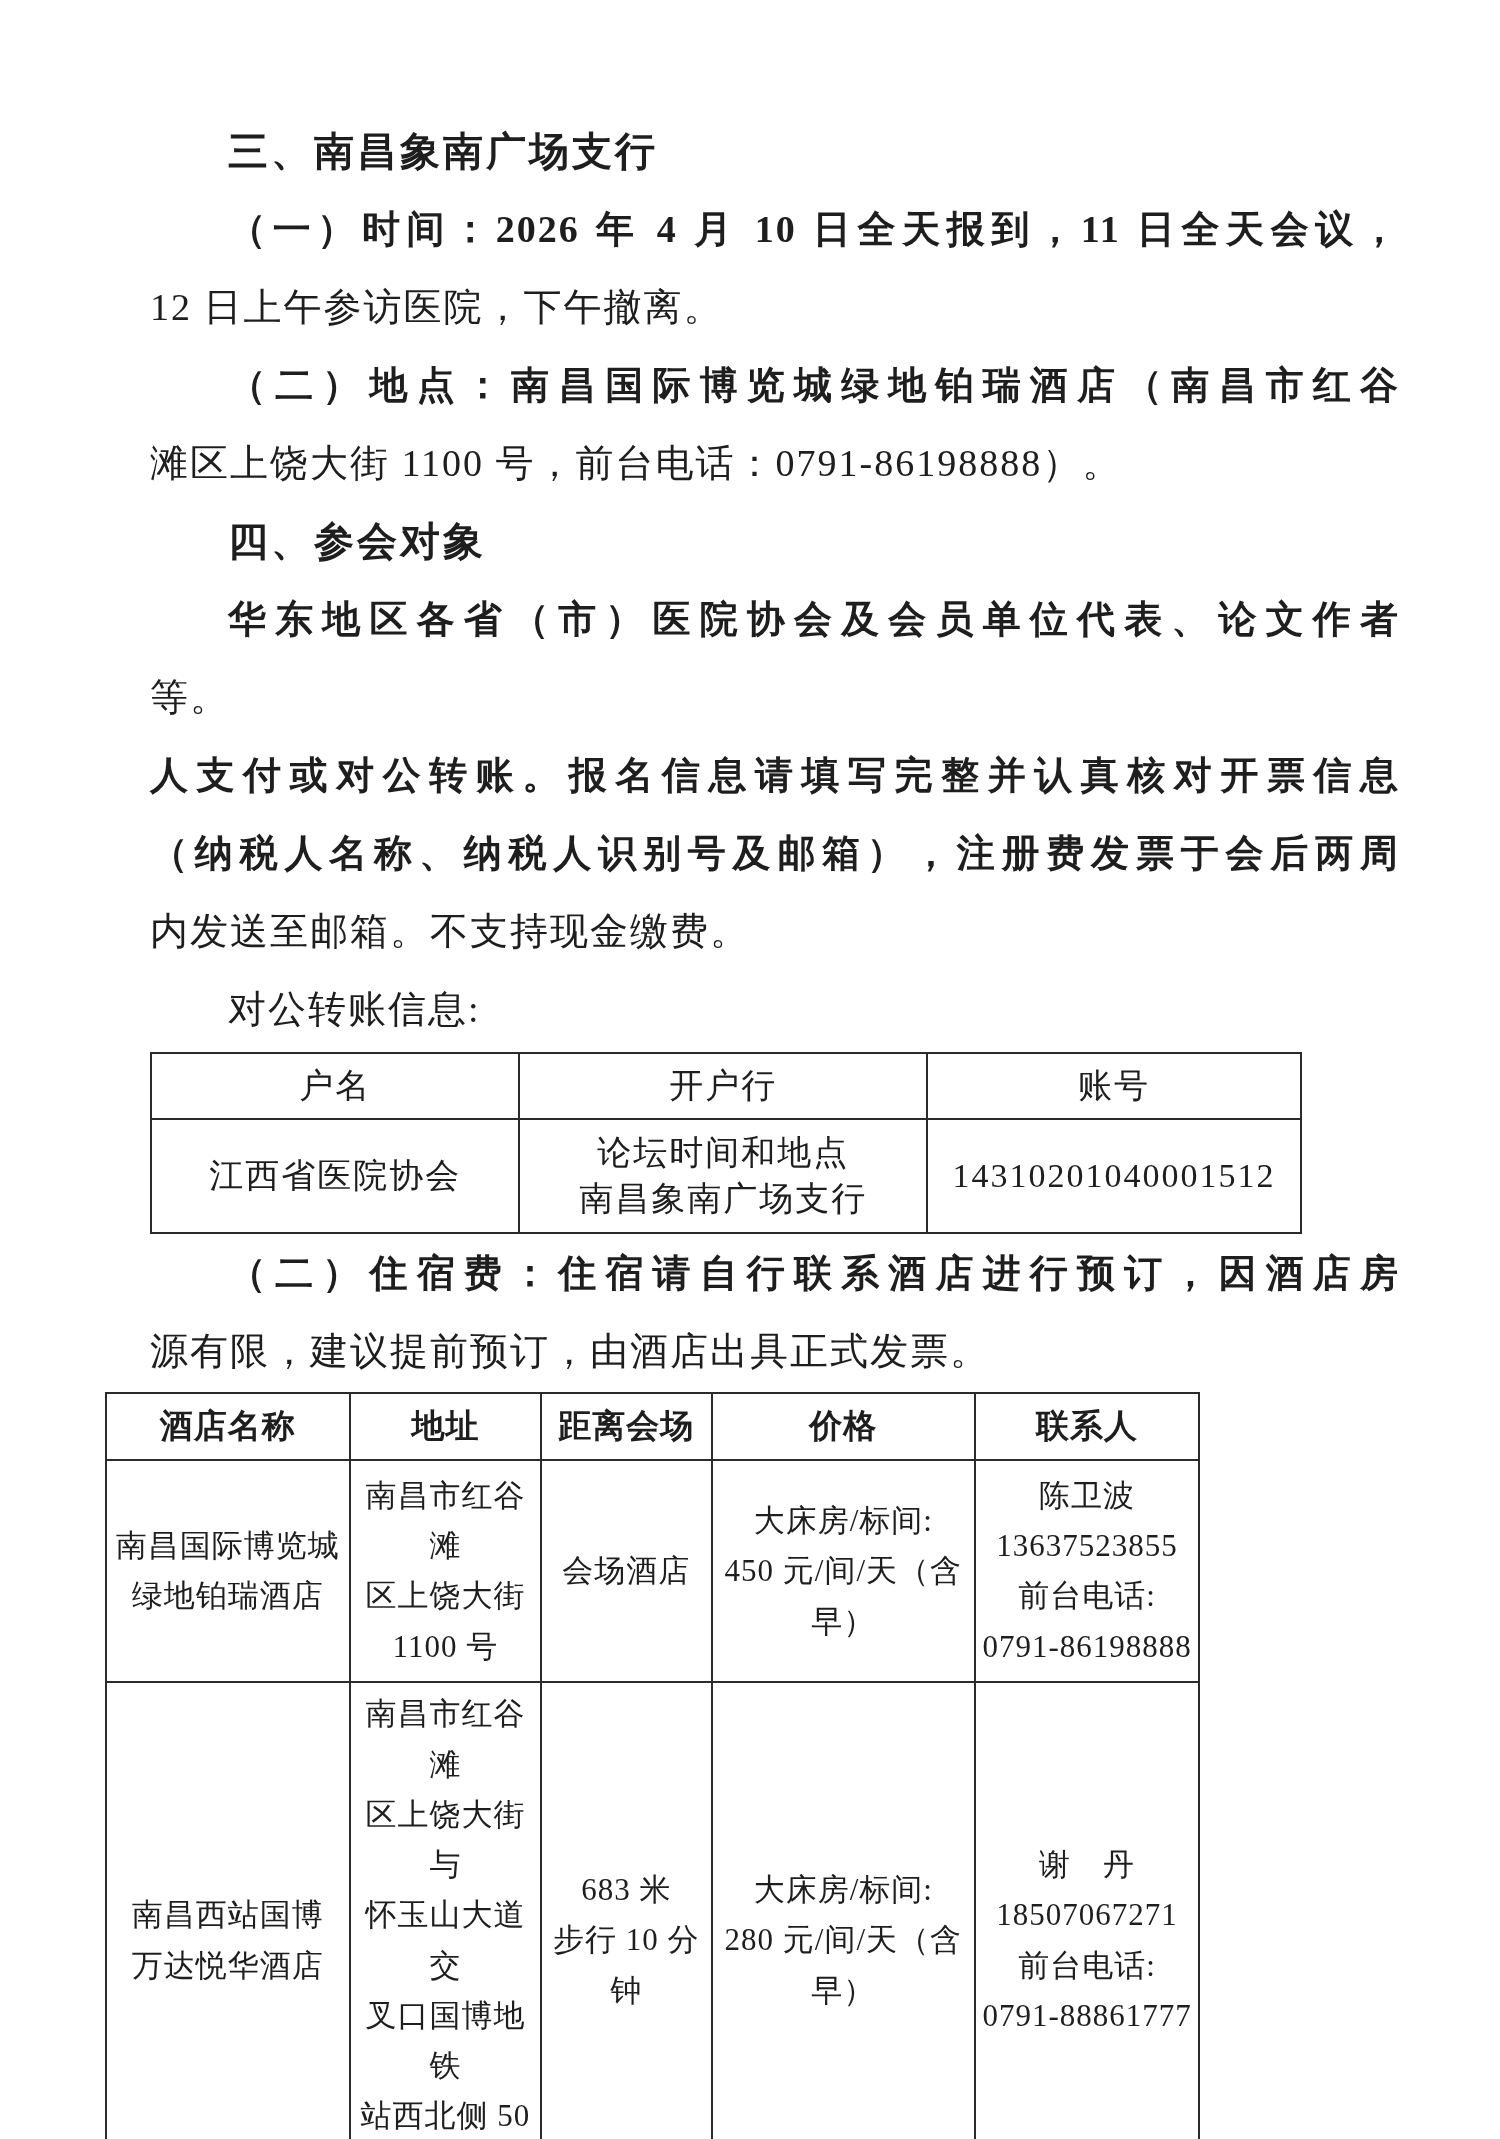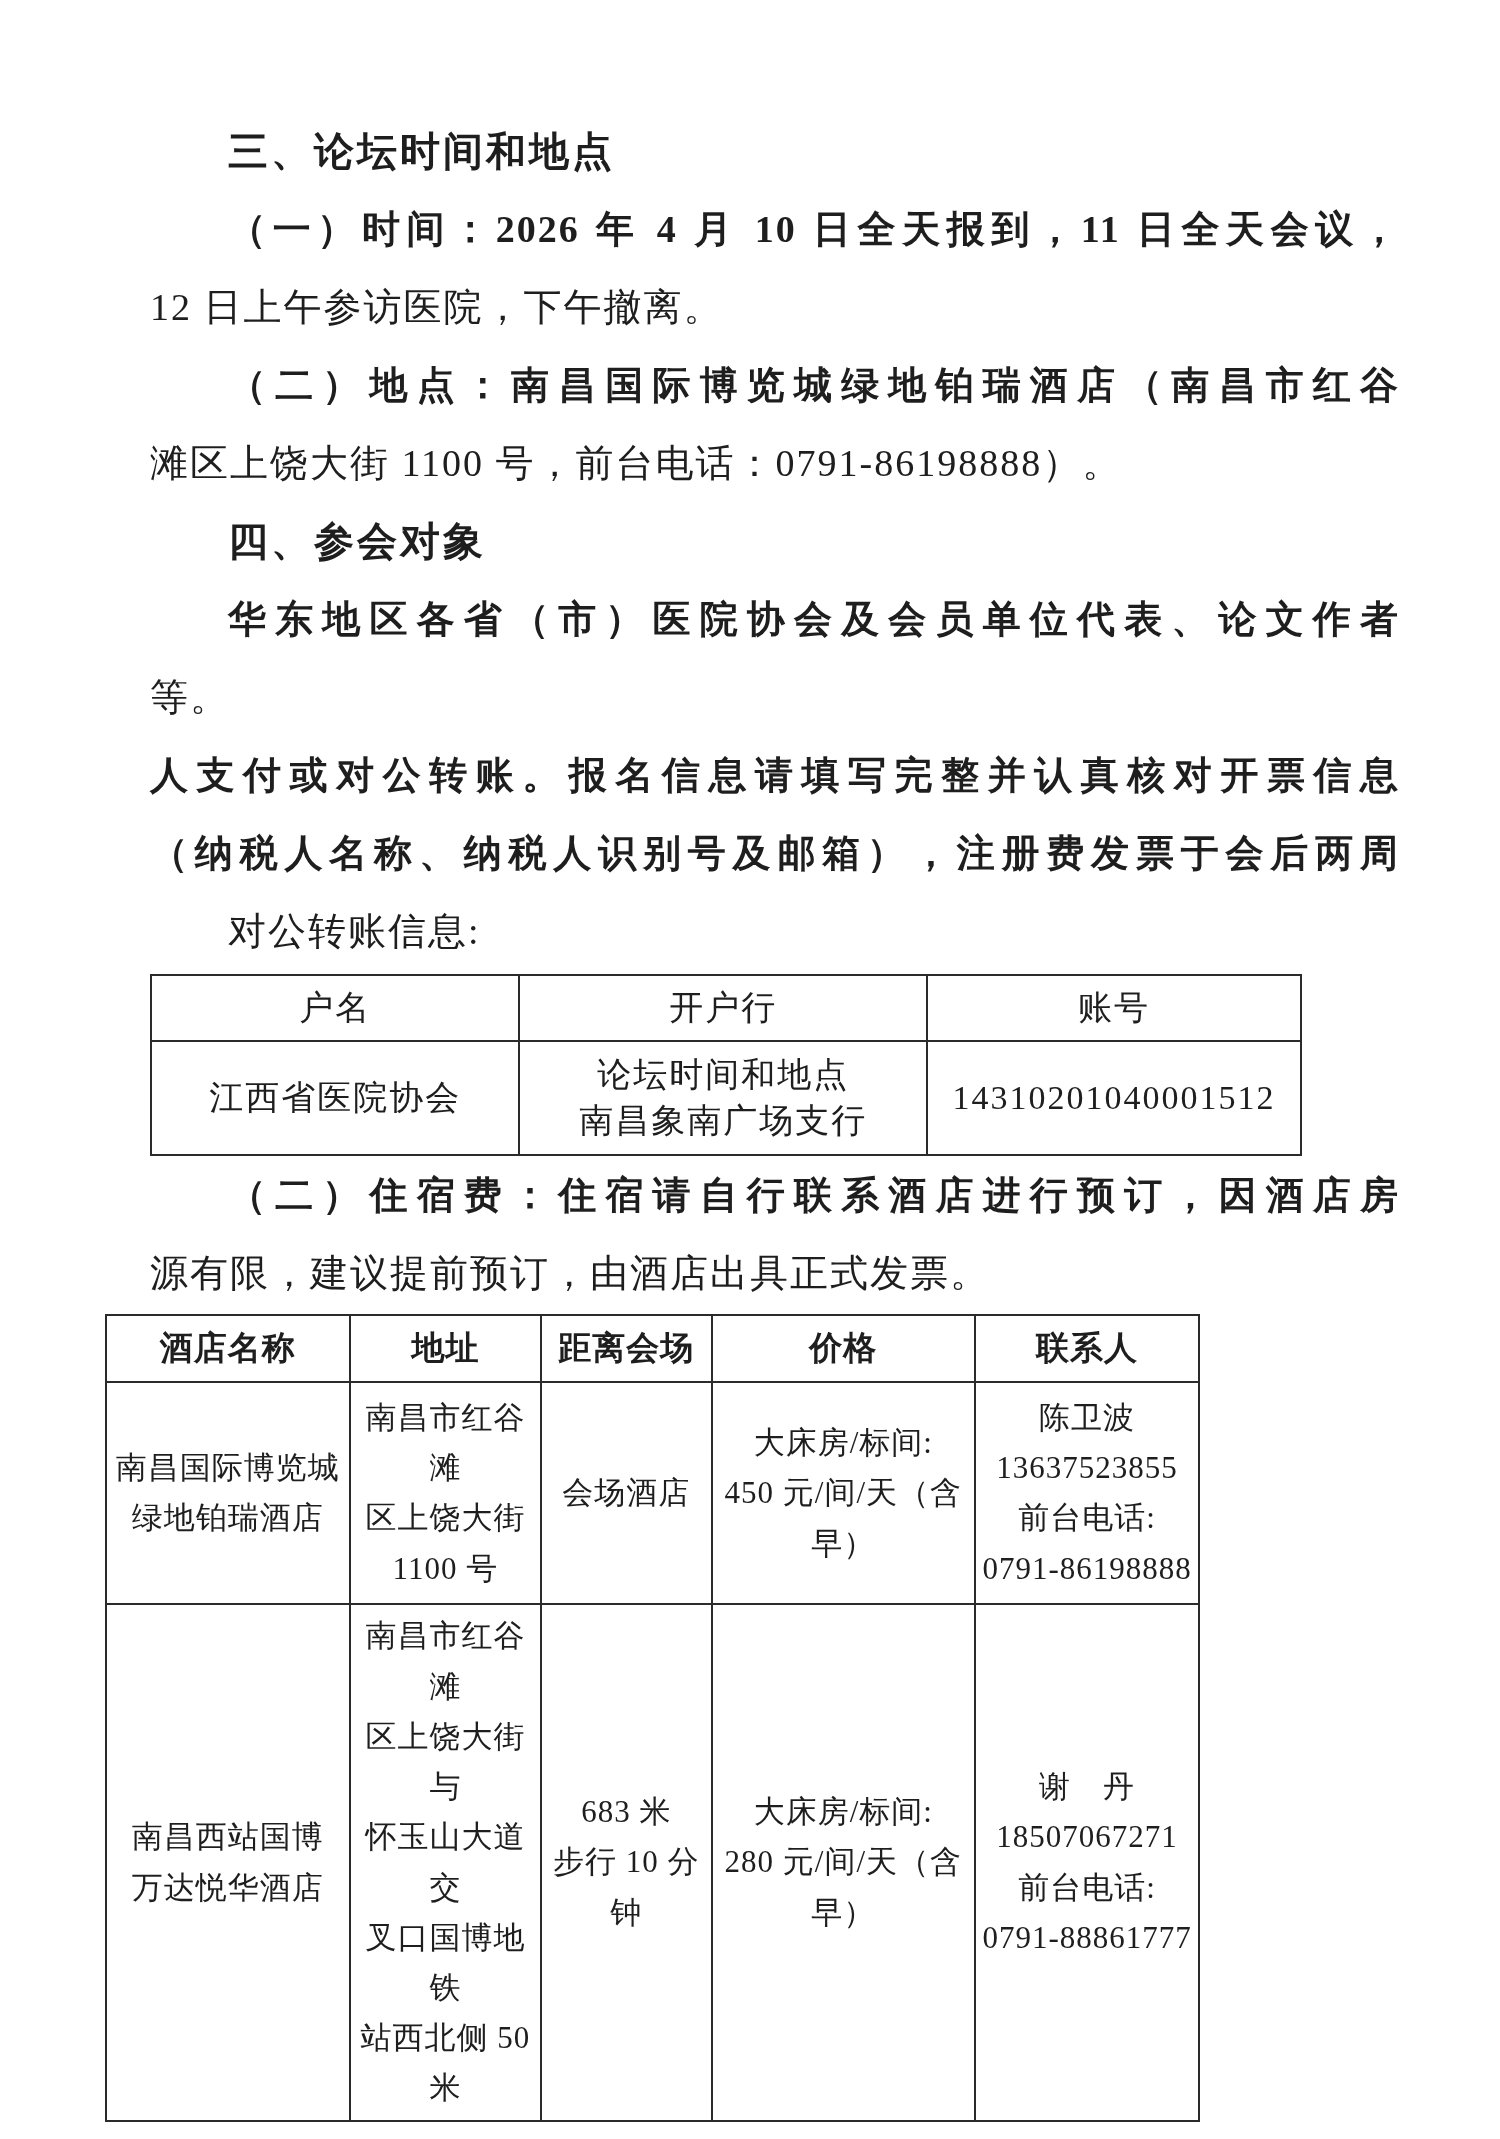--- a/index.html
+++ b/index.html
@@ -98,36 +98,37 @@
     font-size:30px;
     letter-spacing:0;
   }
 </style>
 </head>
 <body>
 
 <div class="page">
   <div class="doc">
 
-    <div class="line heading ind">三、论坛时间和地点</div>
+    <div class="line heading ind">三、南昌象南广场支行</div>
 
     <div class="line full ind">（一）时间：2026 年 4 月 10 日全天报到，11 日全天会议，</div>
     <div class="line">12 日上午参访医院，下午撤离。</div>
 
     <div class="line full ind">（二）地点：南昌国际博览城绿地铂瑞酒店（南昌市红谷</div>
     <div class="line">滩区上饶大街 1100 号，前台电话：0791-86198888）。</div>
 
     <div class="line heading ind">四、参会对象</div>
 
     <div class="line full ind">华东地区各省（市）医院协会及会员单位代表、论文作者</div>
     <div class="line">等。</div>
 
 
     <div class="line full">人支付或对公转账。报名信息请填写完整并认真核对开票信息</div>
     <div class="line full">（纳税人名称、纳税人识别号及邮箱），注册费发票于会后两周</div>
+    <div class="line">内发送至邮箱。不支持现金缴费。</div>
 
     <div class="line ind">对公转账信息:</div>
 
     <table class="bank-table">
       <thead>
         <tr>
           <th class="c1">户名</th>
           <th class="c2">开户行</th>
           <th class="c3">账号</th>
         </tr>

